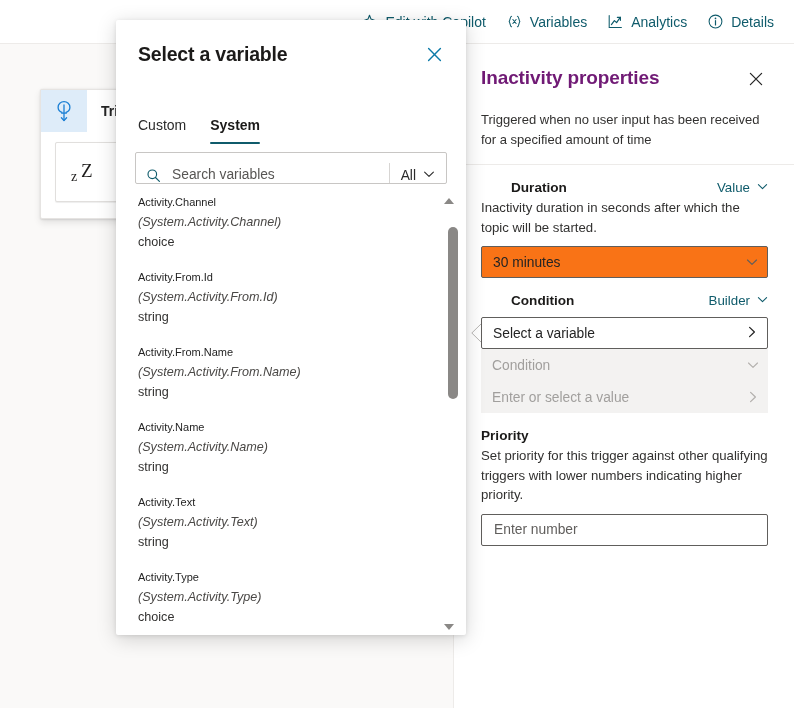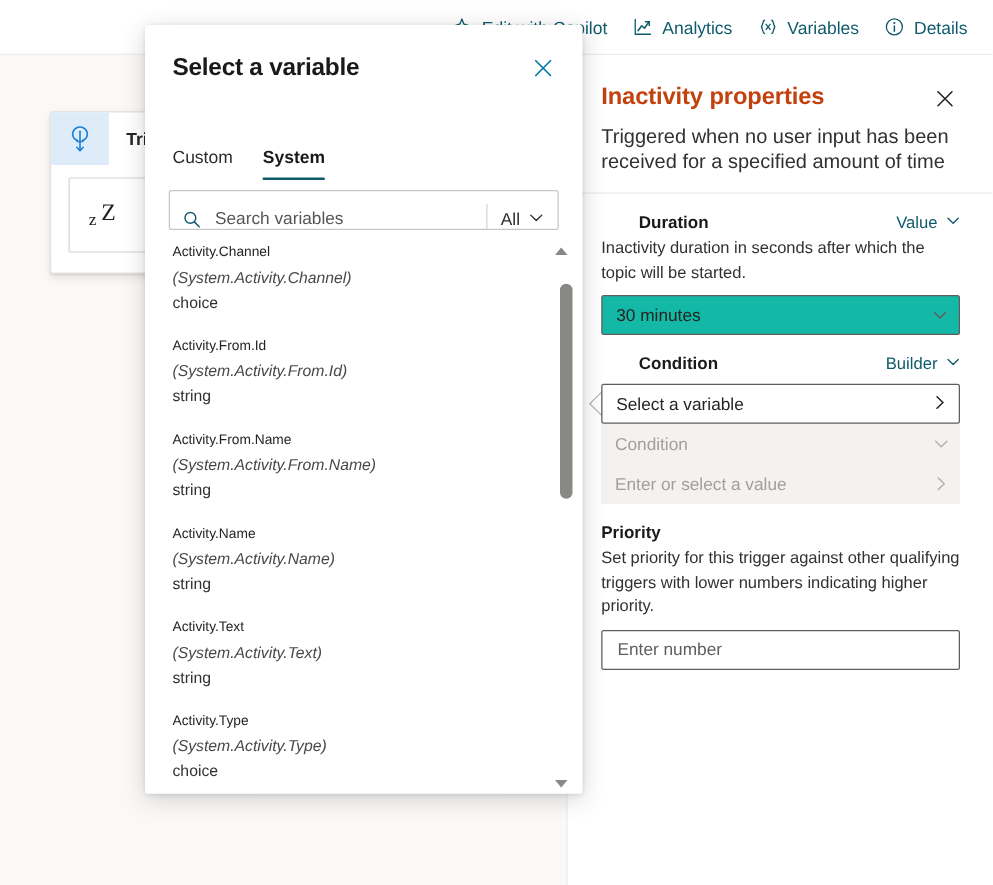--- a/index.html
+++ b/index.html
@@ -130,34 +130,34 @@
   }
   .panel-inner { padding: 22px 26px 0 26px; }
   .panel-head {
     display: flex;
     align-items: flex-start;
     justify-content: space-between;
   }
   .panel-title {
     font-size: 19px;
     font-weight: 700;
-    color: #c2410c;
+    color: #701a75;
     letter-spacing: -0.1px;
     line-height: 24px;
   }
   .panel-x {
     width: 24px; height: 24px;
     display: flex; align-items: center; justify-content: center;
     cursor: pointer;
     color: #242424;
     margin-top: 1px;
   }
   .panel-desc {
-    margin-top: 9px;
-    font-size: 16px;
+    margin-top: 19px;
+    font-size: 13px;
     line-height: 19.5px;
     color: #323130;
     max-width: 292px;
   }
   .panel-sep {
     margin: 15px -26px 0 -26px;
     height: 1px;
     background: #edebe9;
   }
 
@@ -185,21 +185,21 @@
     line-height: 19.5px;
     color: #323130;
     max-width: 292px;
   }
 
   .combo {
     margin-top: 9px;
     height: 32px;
     border: 1px solid #605e5c;
     border-radius: 2px;
-    background: #14b8a6;
+    background: #f97316;
     display: flex;
     align-items: center;
     padding: 0 9px 0 11px;
     font-size: 13.8px;
     color: #242424;
     cursor: pointer;
   }
   .combo .val { flex: 1; min-width: 0; white-space: nowrap; overflow: hidden; }
   .combo .chev { color: #605e5c; display: flex; align-items: center; }
 
@@ -444,42 +444,42 @@
 
   <div class="topbar">
 
     <div class="cmd">
       <span class="ico">
         <svg width="17" height="17" viewBox="0 0 17 17" fill="none">
           <path d="M8.5 2.2 L10 6.1 L13.9 7.6 L10 9.1 L8.5 13 L7 9.1 L3.1 7.6 L7 6.1 Z" stroke="currentColor" stroke-width="1.1" fill="none" stroke-linejoin="round"></path>
         </svg>
       </span>
       <span class="cmd-lbl">Edit with Copilot</span>
+    </div>
+
+    <div class="cmd">
+      <span class="ico">
+        <svg width="17" height="17" viewBox="0 0 17 17" fill="none">
+          <path d="M5.6 3.2 C4.2 3.2 4.4 6.2 3.2 8.5 C4.4 10.8 4.2 13.8 5.6 13.8" stroke="currentColor" stroke-width="1.05" fill="none" stroke-linecap="round"></path>
+          <path d="M11.4 3.2 C12.8 3.2 12.6 6.2 13.8 8.5 C12.6 10.8 12.8 13.8 11.4 13.8" stroke="currentColor" stroke-width="1.05" fill="none" stroke-linecap="round"></path>
+          <path d="M6.9 6.5 L10.1 10.5 M10.1 6.5 L6.9 10.5" stroke="currentColor" stroke-width="1.05" stroke-linecap="round"></path>
+        </svg>
+      </span>
+      <span class="cmd-lbl">Variables</span>
     </div>
 
     <div class="cmd">
       <span class="ico">
         <svg width="17" height="17" viewBox="0 0 17 17" fill="none">
           <path d="M2.2 2.6 L2.2 14.4 L14.4 14.4" stroke="currentColor" stroke-width="1.05" fill="none" stroke-linecap="round"></path>
           <path d="M4.4 11.6 L7.4 7.6 L9.6 9.6 L13.2 4.4" stroke="currentColor" stroke-width="1.2" fill="none" stroke-linecap="round" stroke-linejoin="round"></path>
           <path d="M10.4 4.4 L13.4 4.4 L13.4 7.3" stroke="currentColor" stroke-width="1.2" fill="none" stroke-linecap="round"></path>
         </svg>
       </span>
       <span class="cmd-lbl">Analytics</span>
-    </div>
-
-    <div class="cmd">
-      <span class="ico">
-        <svg width="17" height="17" viewBox="0 0 17 17" fill="none">
-          <path d="M5.6 3.2 C4.2 3.2 4.4 6.2 3.2 8.5 C4.4 10.8 4.2 13.8 5.6 13.8" stroke="currentColor" stroke-width="1.05" fill="none" stroke-linecap="round"></path>
-          <path d="M11.4 3.2 C12.8 3.2 12.6 6.2 13.8 8.5 C12.6 10.8 12.8 13.8 11.4 13.8" stroke="currentColor" stroke-width="1.05" fill="none" stroke-linecap="round"></path>
-          <path d="M6.9 6.5 L10.1 10.5 M10.1 6.5 L6.9 10.5" stroke="currentColor" stroke-width="1.05" stroke-linecap="round"></path>
-        </svg>
-      </span>
-      <span class="cmd-lbl">Variables</span>
     </div>
 
     <div class="cmd">
       <span class="ico">
         <svg width="17" height="17" viewBox="0 0 17 17" fill="none">
           <circle cx="8.5" cy="8.5" r="6.4" stroke="currentColor" stroke-width="1.05" fill="none"></circle>
           <circle cx="8.5" cy="5.4" r="0.85" fill="currentColor"></circle>
           <path d="M8.5 7.7 L8.5 11.9" stroke="currentColor" stroke-width="1.2" stroke-linecap="round"></path>
         </svg>
       </span>

